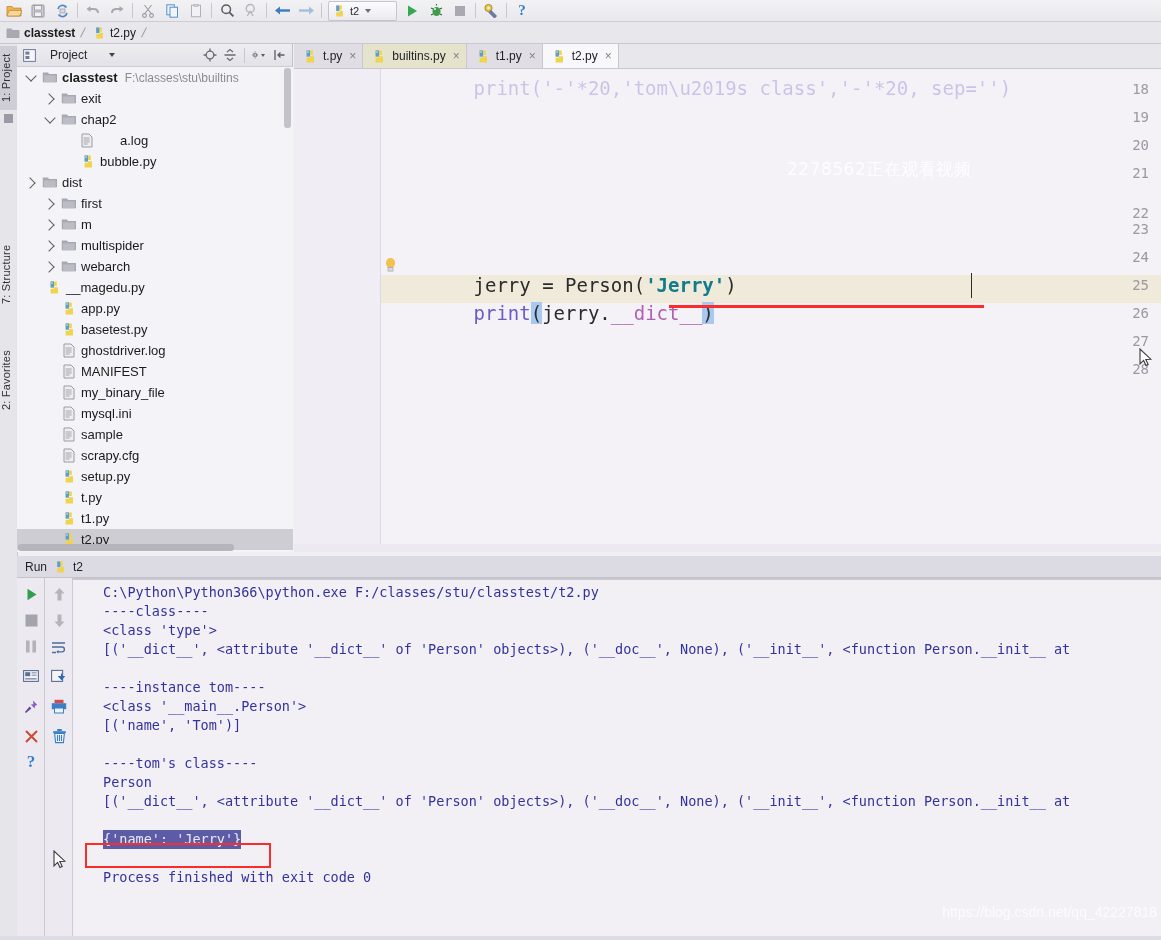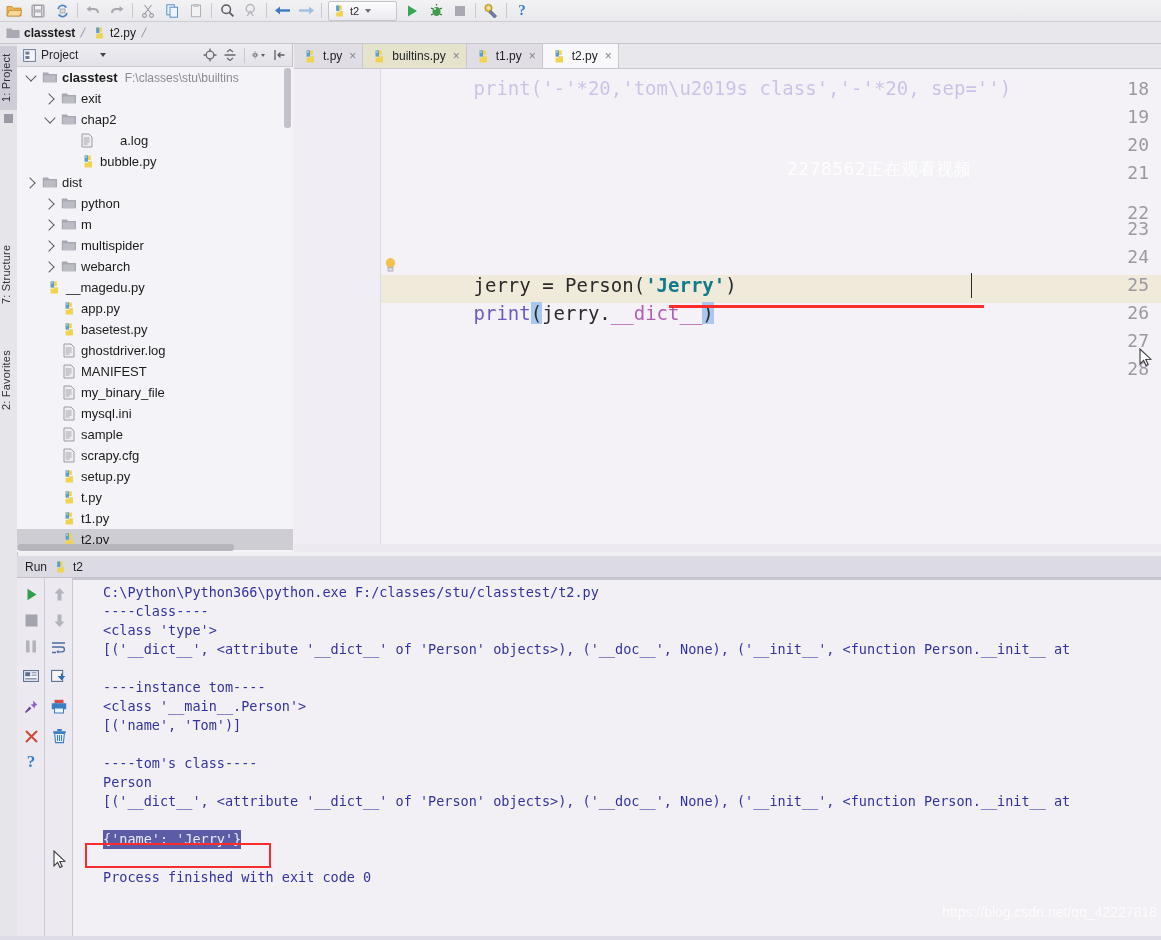--- a/index.html
+++ b/index.html
@@ -107,21 +107,21 @@
     box-sizing: border-box;
   }
   .pp-header {
     height: 23px;
     background: linear-gradient(#eeedf1,#e3e2e8);
     border-bottom: 1px solid #cdcbd4;
     display: flex; align-items: center;
     padding: 0 4px 0 6px;
     box-sizing: border-box;
   }
-  .pp-title { font-size: 12px; color: #28282e; margin-left: 5px; }
+  .pp-title { font-size: 12px; color: #28282e; margin-left: 14px; }
   .pp-header-icons { margin-left: auto; display: flex; align-items: center; gap: 3px; }
   .pp-ic { width: 17px; height: 17px; display:flex;align-items:center;justify-content:center; }
 
   .tree {
     position: absolute; top: 23px; left: 0;
     width: 276px; height: 485px;
     overflow: hidden;
     background: #f4f3f7;
   }
   .trow {
@@ -195,21 +195,21 @@
   }
   .gutter {
     position: absolute; left: 0; top: 0;
     width: 86px; height: 483px;
     background: #f0eef4;
     border-right: 1px solid #dcdae2;
   }
   .lnum {
     position: absolute; right: 12px;
     font-family: "DejaVu Sans Mono", monospace;
-    font-size: 18px; color: #9a98a2;
+    font-size: 14px; color: #9a98a2;
     line-height: 28px;
   }
   .codeline {
     position: absolute; left: 88px;
     font-family: "DejaVu Sans Mono", monospace;
     font-size: 19px;
     line-height: 28px;
     white-space: pre;
     color: #2b2b2b;
   }
@@ -597,21 +597,21 @@
         <div class="trow" style="padding-left: 23px;">
           <span class="tw">
             <span class="chev closed"></span>
           </span>
           <span class="ticon">
             <svg width="16" height="15" viewBox="0 0 16 15">
               <path d="M0.8 2.4h5.2l1.1 1.5H15v8.4H0.8z" fill="#a8a8b2"></path>
               <path d="M2 5.4h11.6v6.9H2z" fill="#bcbcc5"></path>
             </svg>
           </span>
-          <span class="tlabel">python</span>
+          <span class="tlabel">first</span>
         </div>
         <div class="trow" style="padding-left: 23px;">
           <span class="tw">
             <span class="chev closed"></span>
           </span>
           <span class="ticon">
             <svg width="16" height="15" viewBox="0 0 16 15">
               <path d="M0.8 2.4h5.2l1.1 1.5H15v8.4H0.8z" fill="#a8a8b2"></path>
               <path d="M2 5.4h11.6v6.9H2z" fill="#bcbcc5"></path>
             </svg>

